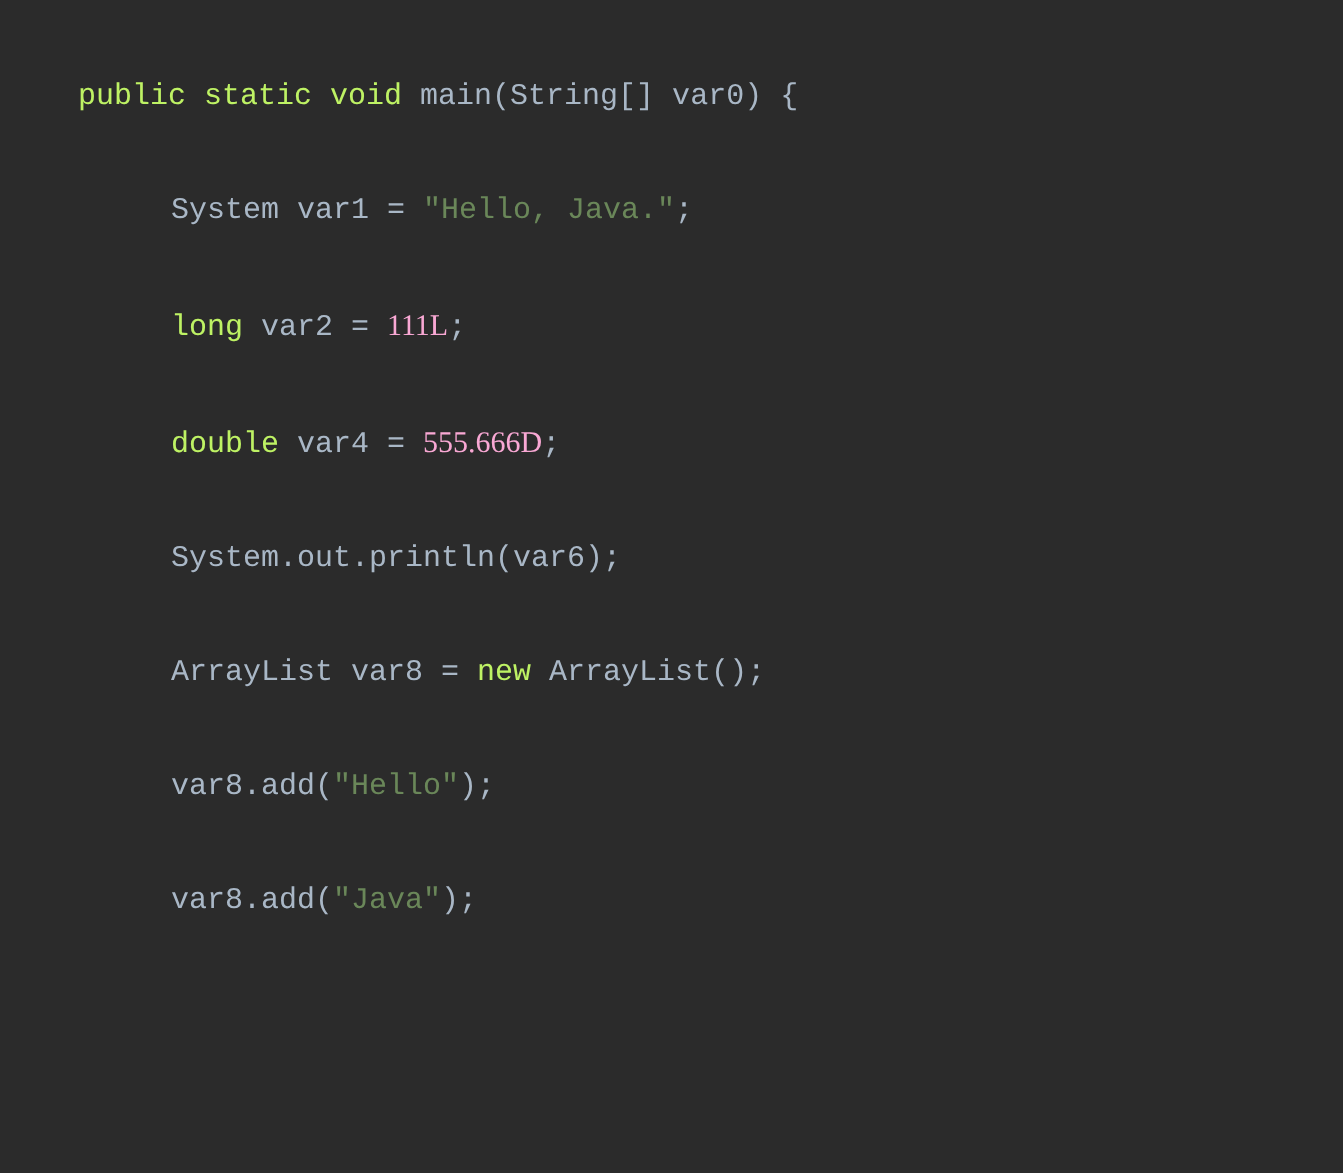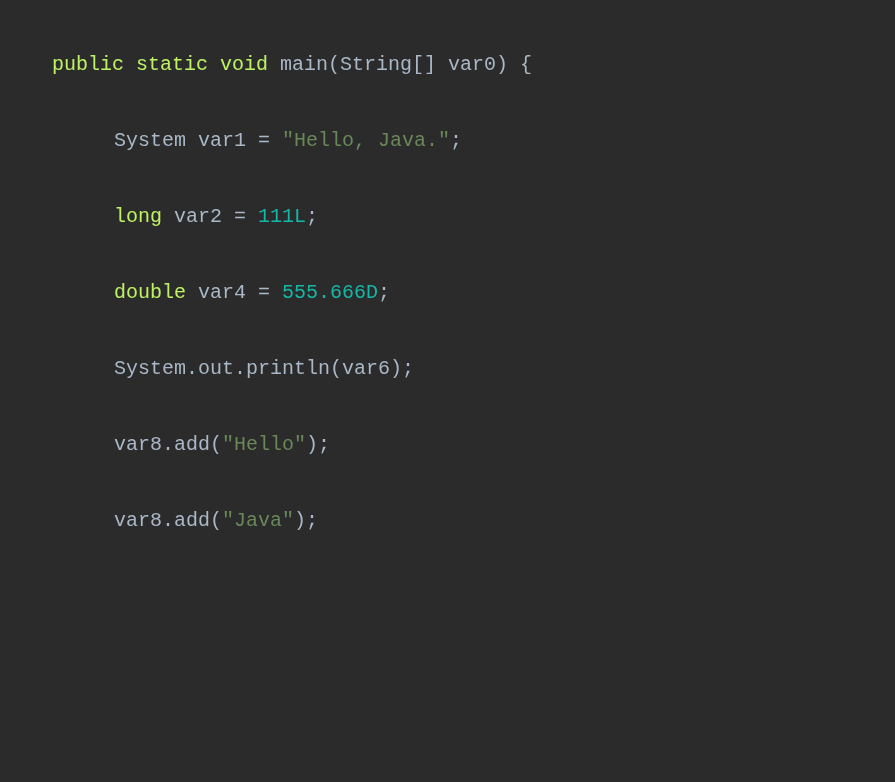--- a/index.html
+++ b/index.html
@@ -32,36 +32,38 @@
     .indent-1 {
       padding-left: 62px;
     }
     .keyword {
       color: #bef264;
     }
     .string {
       color: #6a8759;
     }
     .number {
-      color: #14b8a6;
+      color: #f9a8d4;
+      font-family: Liberation Serif, serif;
     }
     .normal {
       color: #a9b7c6;
       text-align: center;
     }
   </style>
 </head>
 <body>
 
 <div class="code-container">
 <span class="line"><span class="keyword">public static void</span><span class="normal"> main</span><span class="normal">(String[] var0) {</span></span>
 <span class="line indent-1"><span class="normal">System var1 = </span><span class="string">"Hello, Java."</span><span class="normal">;</span></span>
 <span class="line indent-1"><span class="keyword">long</span><span class="normal"> var2 = </span><span class="number">111L</span><span class="normal">;</span></span>
 <span class="line indent-1"><span class="keyword">double</span><span class="normal"> var4 = </span><span class="number">555.666D</span><span class="normal">;</span></span>
 <span class="line indent-1"><span class="normal">System.out.println(var6);</span></span>
+<span class="line indent-1"><span class="normal">ArrayList var8 = </span><span class="keyword">new</span><span class="normal"> ArrayList();</span></span>
 <span class="line indent-1"><span class="normal">var8.add(</span><span class="string">"Hello"</span><span class="normal">);</span></span>
 <span class="line indent-1"><span class="normal">var8.add(</span><span class="string">"Java"</span><span class="normal">);</span></span>
 
 
 
 
 
 
 </div>
 

